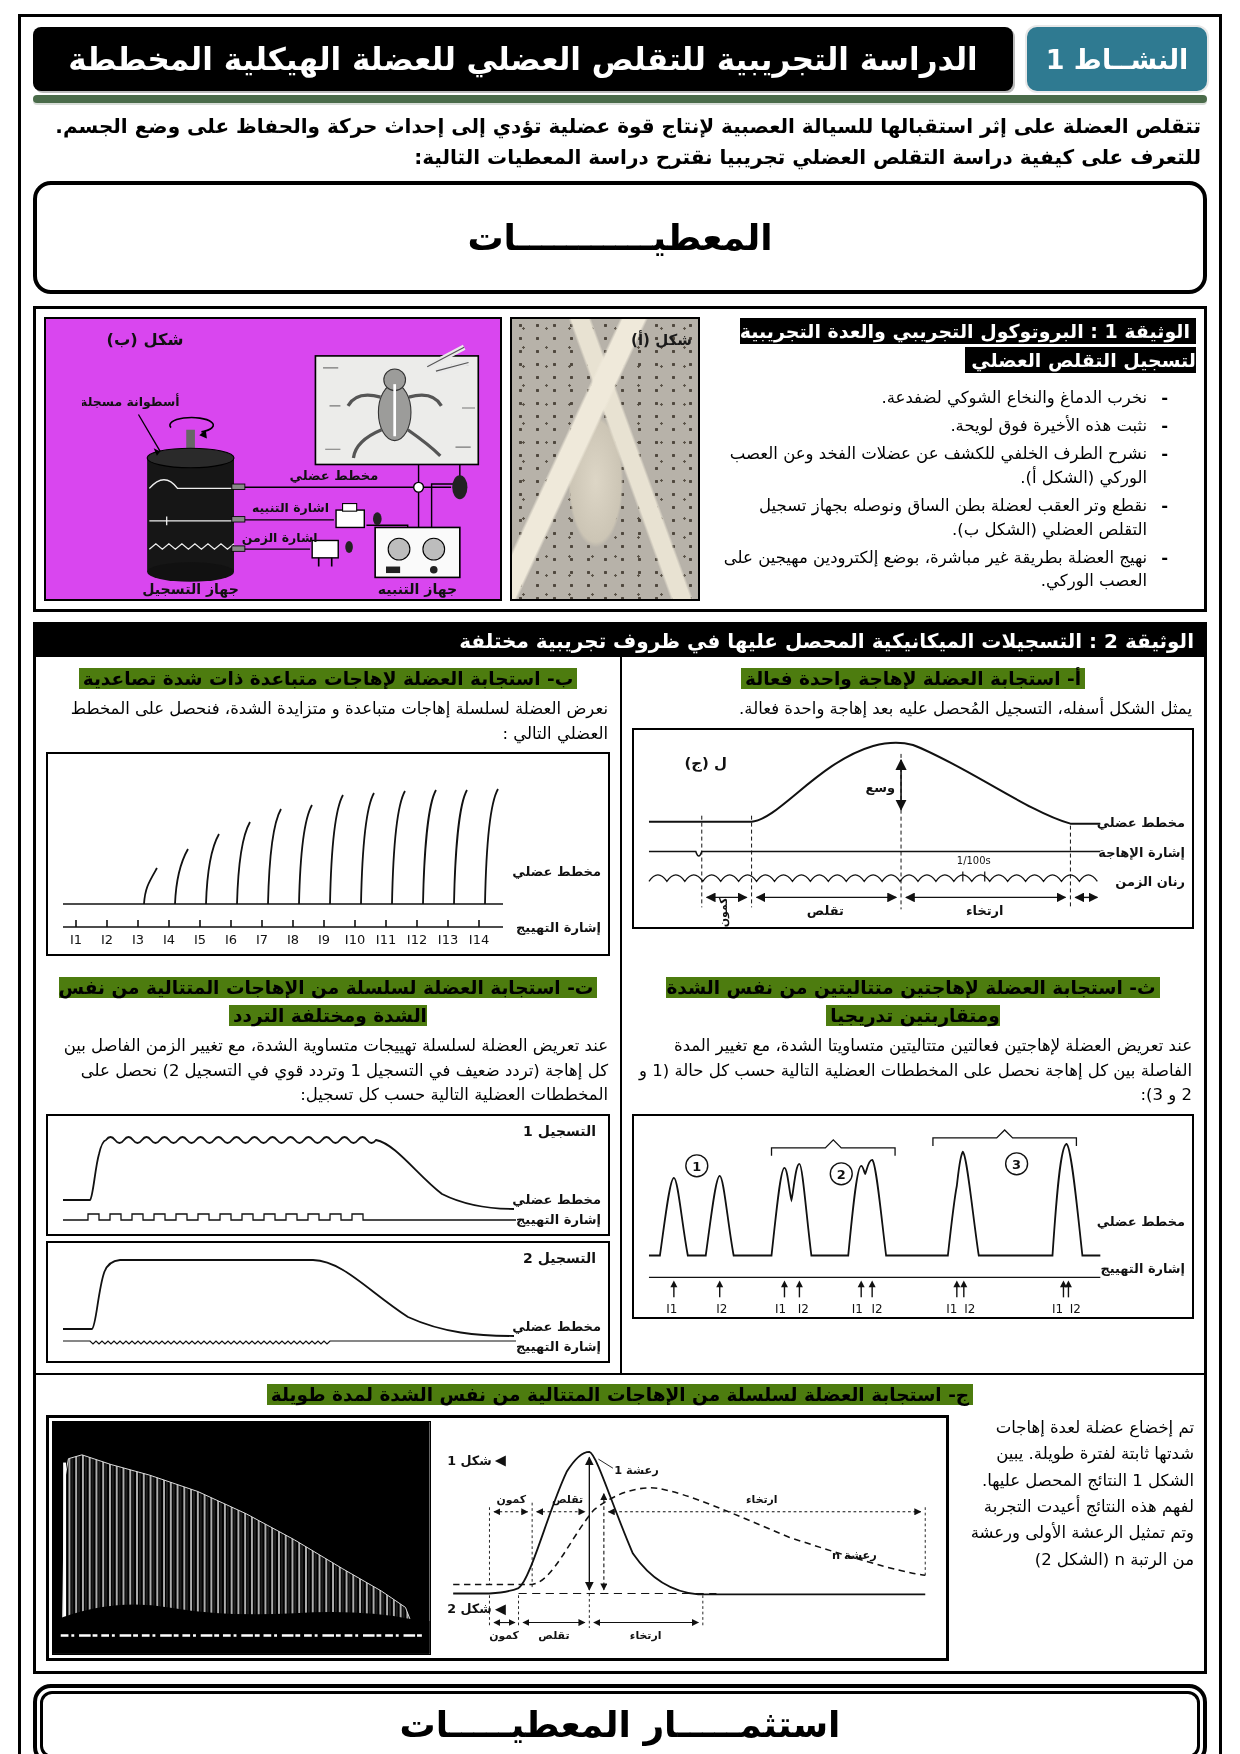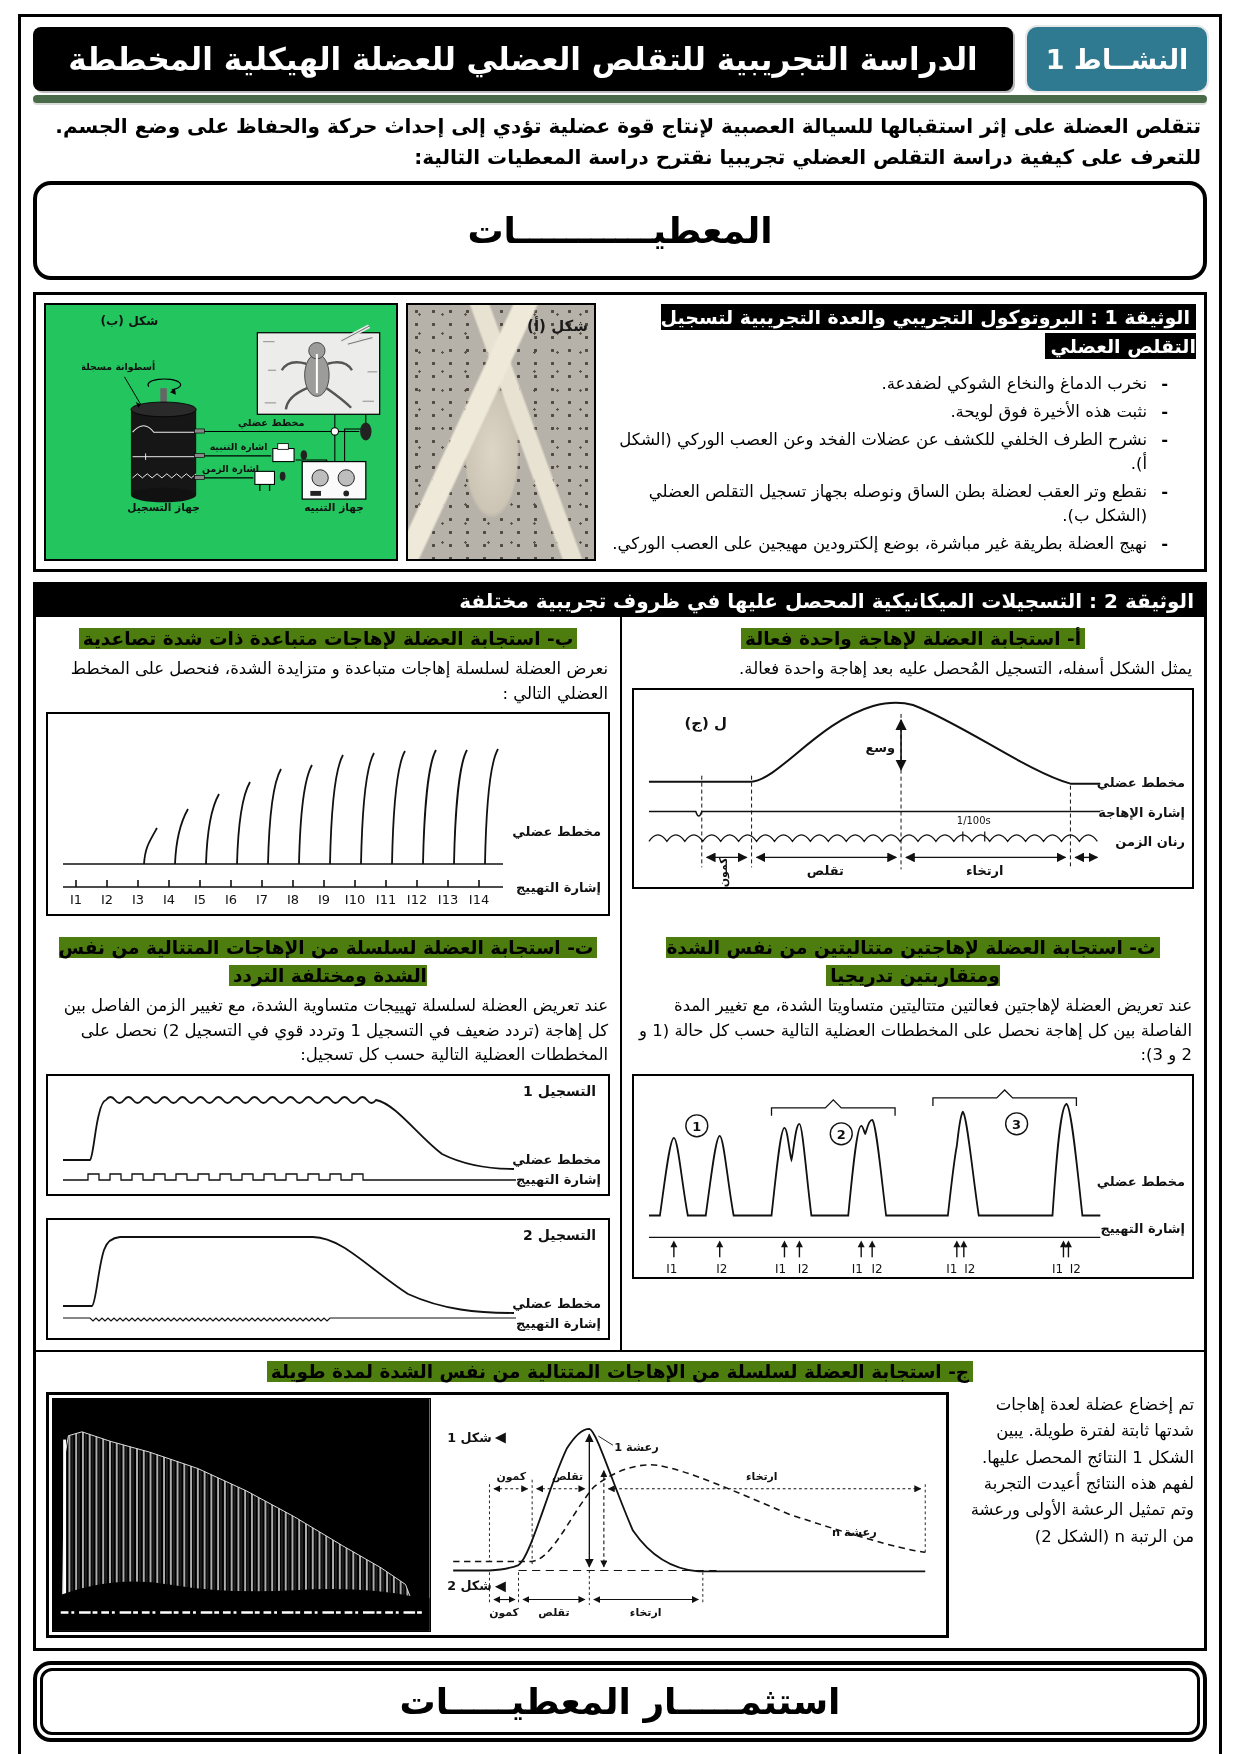--- a/index.html
+++ b/index.html
@@ -9,21 +9,21 @@
   
   .hdr { display:flex; align-items:stretch; gap:14px; margin-bottom:4px; }
   .activity { background:#2f7a91; color:#fff; border-radius:10px; font-size:27px; font-weight:bold;
               display:flex; align-items:center; justify-content:center; width:180px; box-shadow:0 0 0 2px #e8e8e8; }
   .title-blk { flex:1; background:#000; color:#fff; border-radius:8px; font-size:31px; font-weight:bold;
                display:flex; align-items:center; justify-content:center; padding:14px 10px; box-shadow:2px 2px 0 #bbb; }
   .green-bar { height:8px; background:#4a6b4a; border-radius:4px; margin:2px 0 8px 0; box-shadow:0 2px 0 #d8ddd8; }
 
   .intro { font-size:20px; font-weight:bold; line-height:1.55; padding:0 6px; margin-bottom:8px; text-align:right; }
 
-  .big-box { border:4px solid #000; border-radius:18px; padding:15px; margin:6px 0 12px 0; }
+  .big-box { border:4px solid #000; border-radius:18px; padding:22px; margin:6px 0 12px 0; }
   .big-box .in { border-radius:12px; text-align:center; font-size:36px; font-weight:bold; padding:10px 0; letter-spacing:1px; }
   .big-box.dbl { padding:3px; }
   .big-box.dbl .in { border:3px solid #000; }
 
   
   .doc { border:3px solid #000; margin-bottom:10px; background:#fff; }
   .doc1-flex { display:flex; gap:8px; padding:8px; }
   .doc1-text { flex:1; }
   .blk-title { background:#000; color:#fff; font-size:19px; font-weight:bold; padding:2px 6px; display:inline; line-height:1.5; }
   .bullets { margin-top:12px; }
@@ -32,32 +32,32 @@
   .photoA { width:190px; border:2px solid #000; position:relative; min-height:258px;
     background-color:#b7b2a9;
     background-image:
       linear-gradient(115deg, transparent 34%, #efe9da 35% 42%, transparent 43%),
       linear-gradient(70deg, transparent 55%, #e8e2d2 56% 62%, transparent 63%),
       radial-gradient(ellipse 46px 110px at 45% 58%, #ddd6c6 0%, #ccc5b5 55%, transparent 60%),
       radial-gradient(#4f483e 1.6px, transparent 2px),
       radial-gradient(#5a5247 1.2px, transparent 1.6px);
     background-size:auto,auto,auto,17px 13px,23px 19px; }
   .photoA .cap { position:absolute; top:12px; right:6px; font-weight:bold; font-size:15px; color:#1a1a1a; }
-  .diagB { width:354px; border:2px solid #000; background:#22c55e;padding-left:36px; }
+  .diagB { width:458px; border:2px solid #000; background:#d946ef;padding-left:36px; }
   .gsvg { display:block; width:100%; height:auto; }
 
   .doc2-bar { background:#000; color:#fff; font-size:20px; font-weight:bold; padding:4px 10px; }
   .doc2-grid { display:grid; grid-template-columns:1fr 1fr; }
   .cell { padding:8px 10px 10px 10px; }
   .cell.r { border-left:2px solid #000; }
   .sub-title { background:#4d7c0f; font-size:18.5px; font-weight:bold; line-height:1.5; padding:0 4px; display:inline; }
   .sub-wrap { text-align:center; margin-bottom:4px; }
   .cell-text { font-size:16.5px; line-height:1.5; margin:4px 2px; text-align:right; }
   .gbox { border:2px solid #000; margin-top:6px; background:#fff; }
-  .gbox + .gbox { margin-top:22px;text-align:center; }
+  .gbox + .gbox { margin-top:5px;text-align:center; }
 
   .secj { grid-column:1 / -1; border-top:2px solid #000; padding:6px 10px 10px 10px; }
   .secj-row { display:flex; gap:10px; margin-top:6px; }
   .secj-text { width:235px; font-size:16.5px; line-height:1.6; text-align:right; }
   .secj-fig { flex:1; border:3px solid #000; display:flex; gap:4px; align-items:flex-start; padding:3px; }
   .secj-schema { flex:1.35; }
   .secj-photo { flex:1; border:1px solid #000; }
 
   .questions { padding:6px 14px 4px 14px; }
   .q-item { display:flex; gap:10px; font-size:17px; font-weight:bold; line-height:1.8; }

